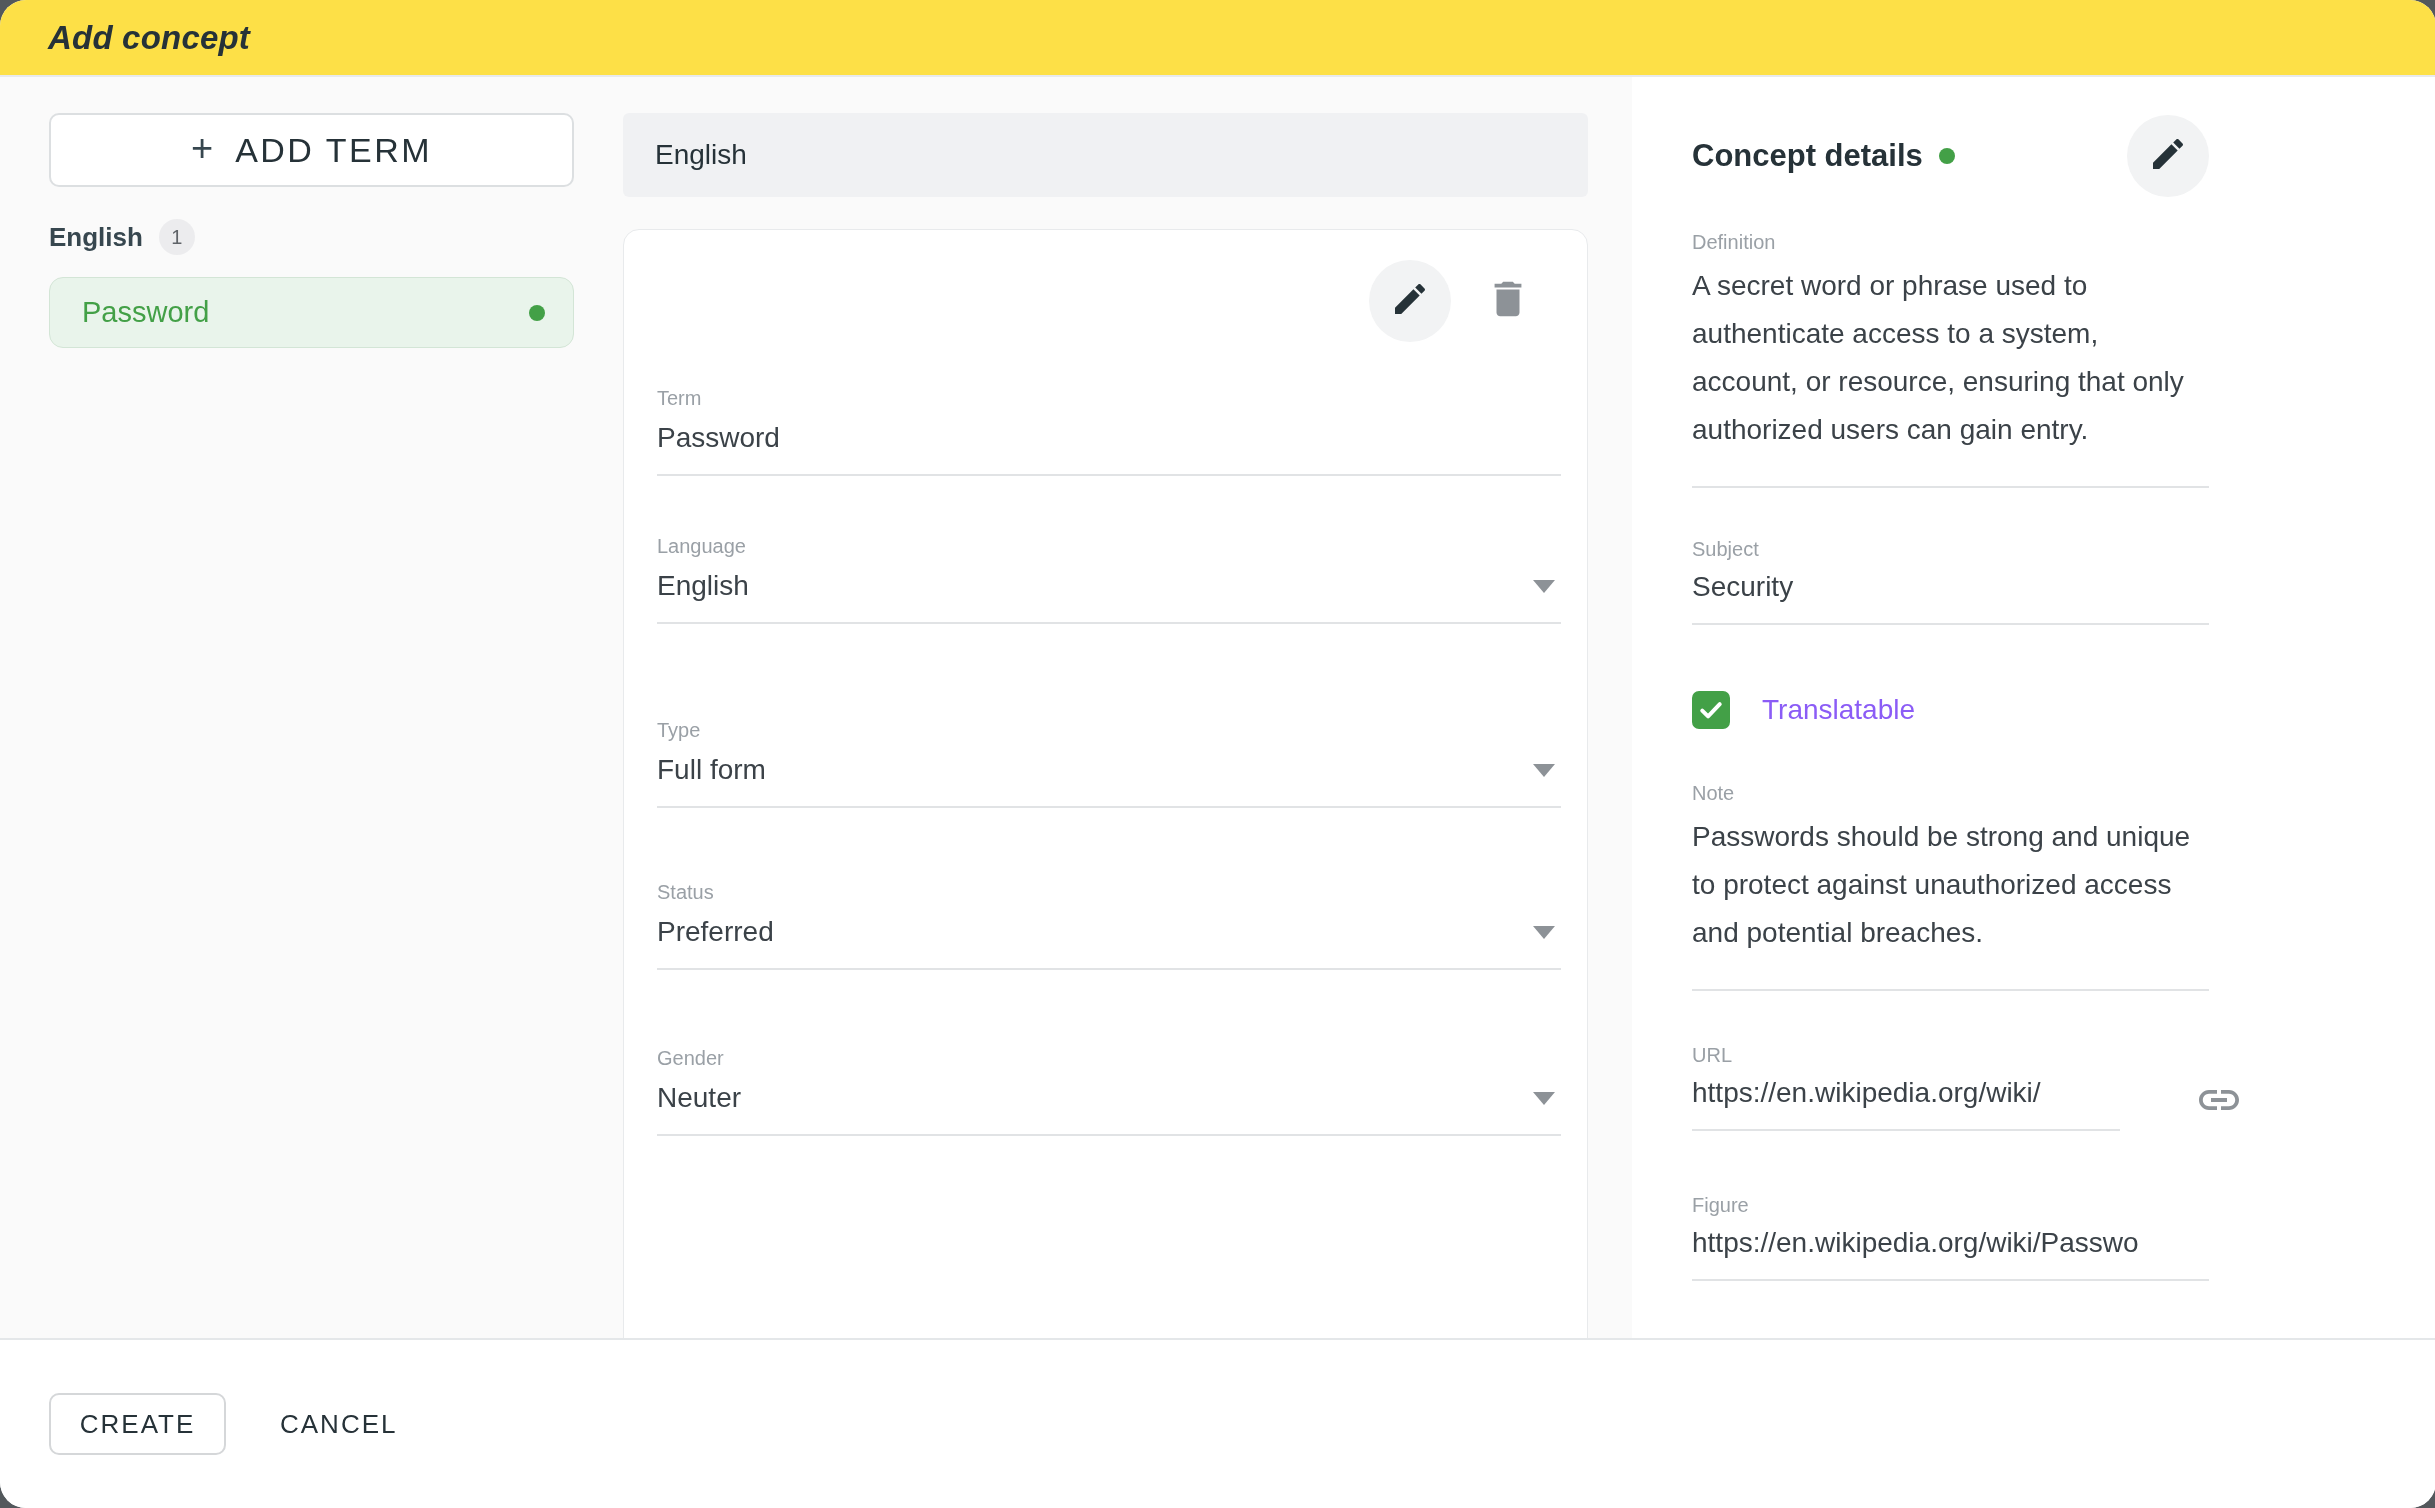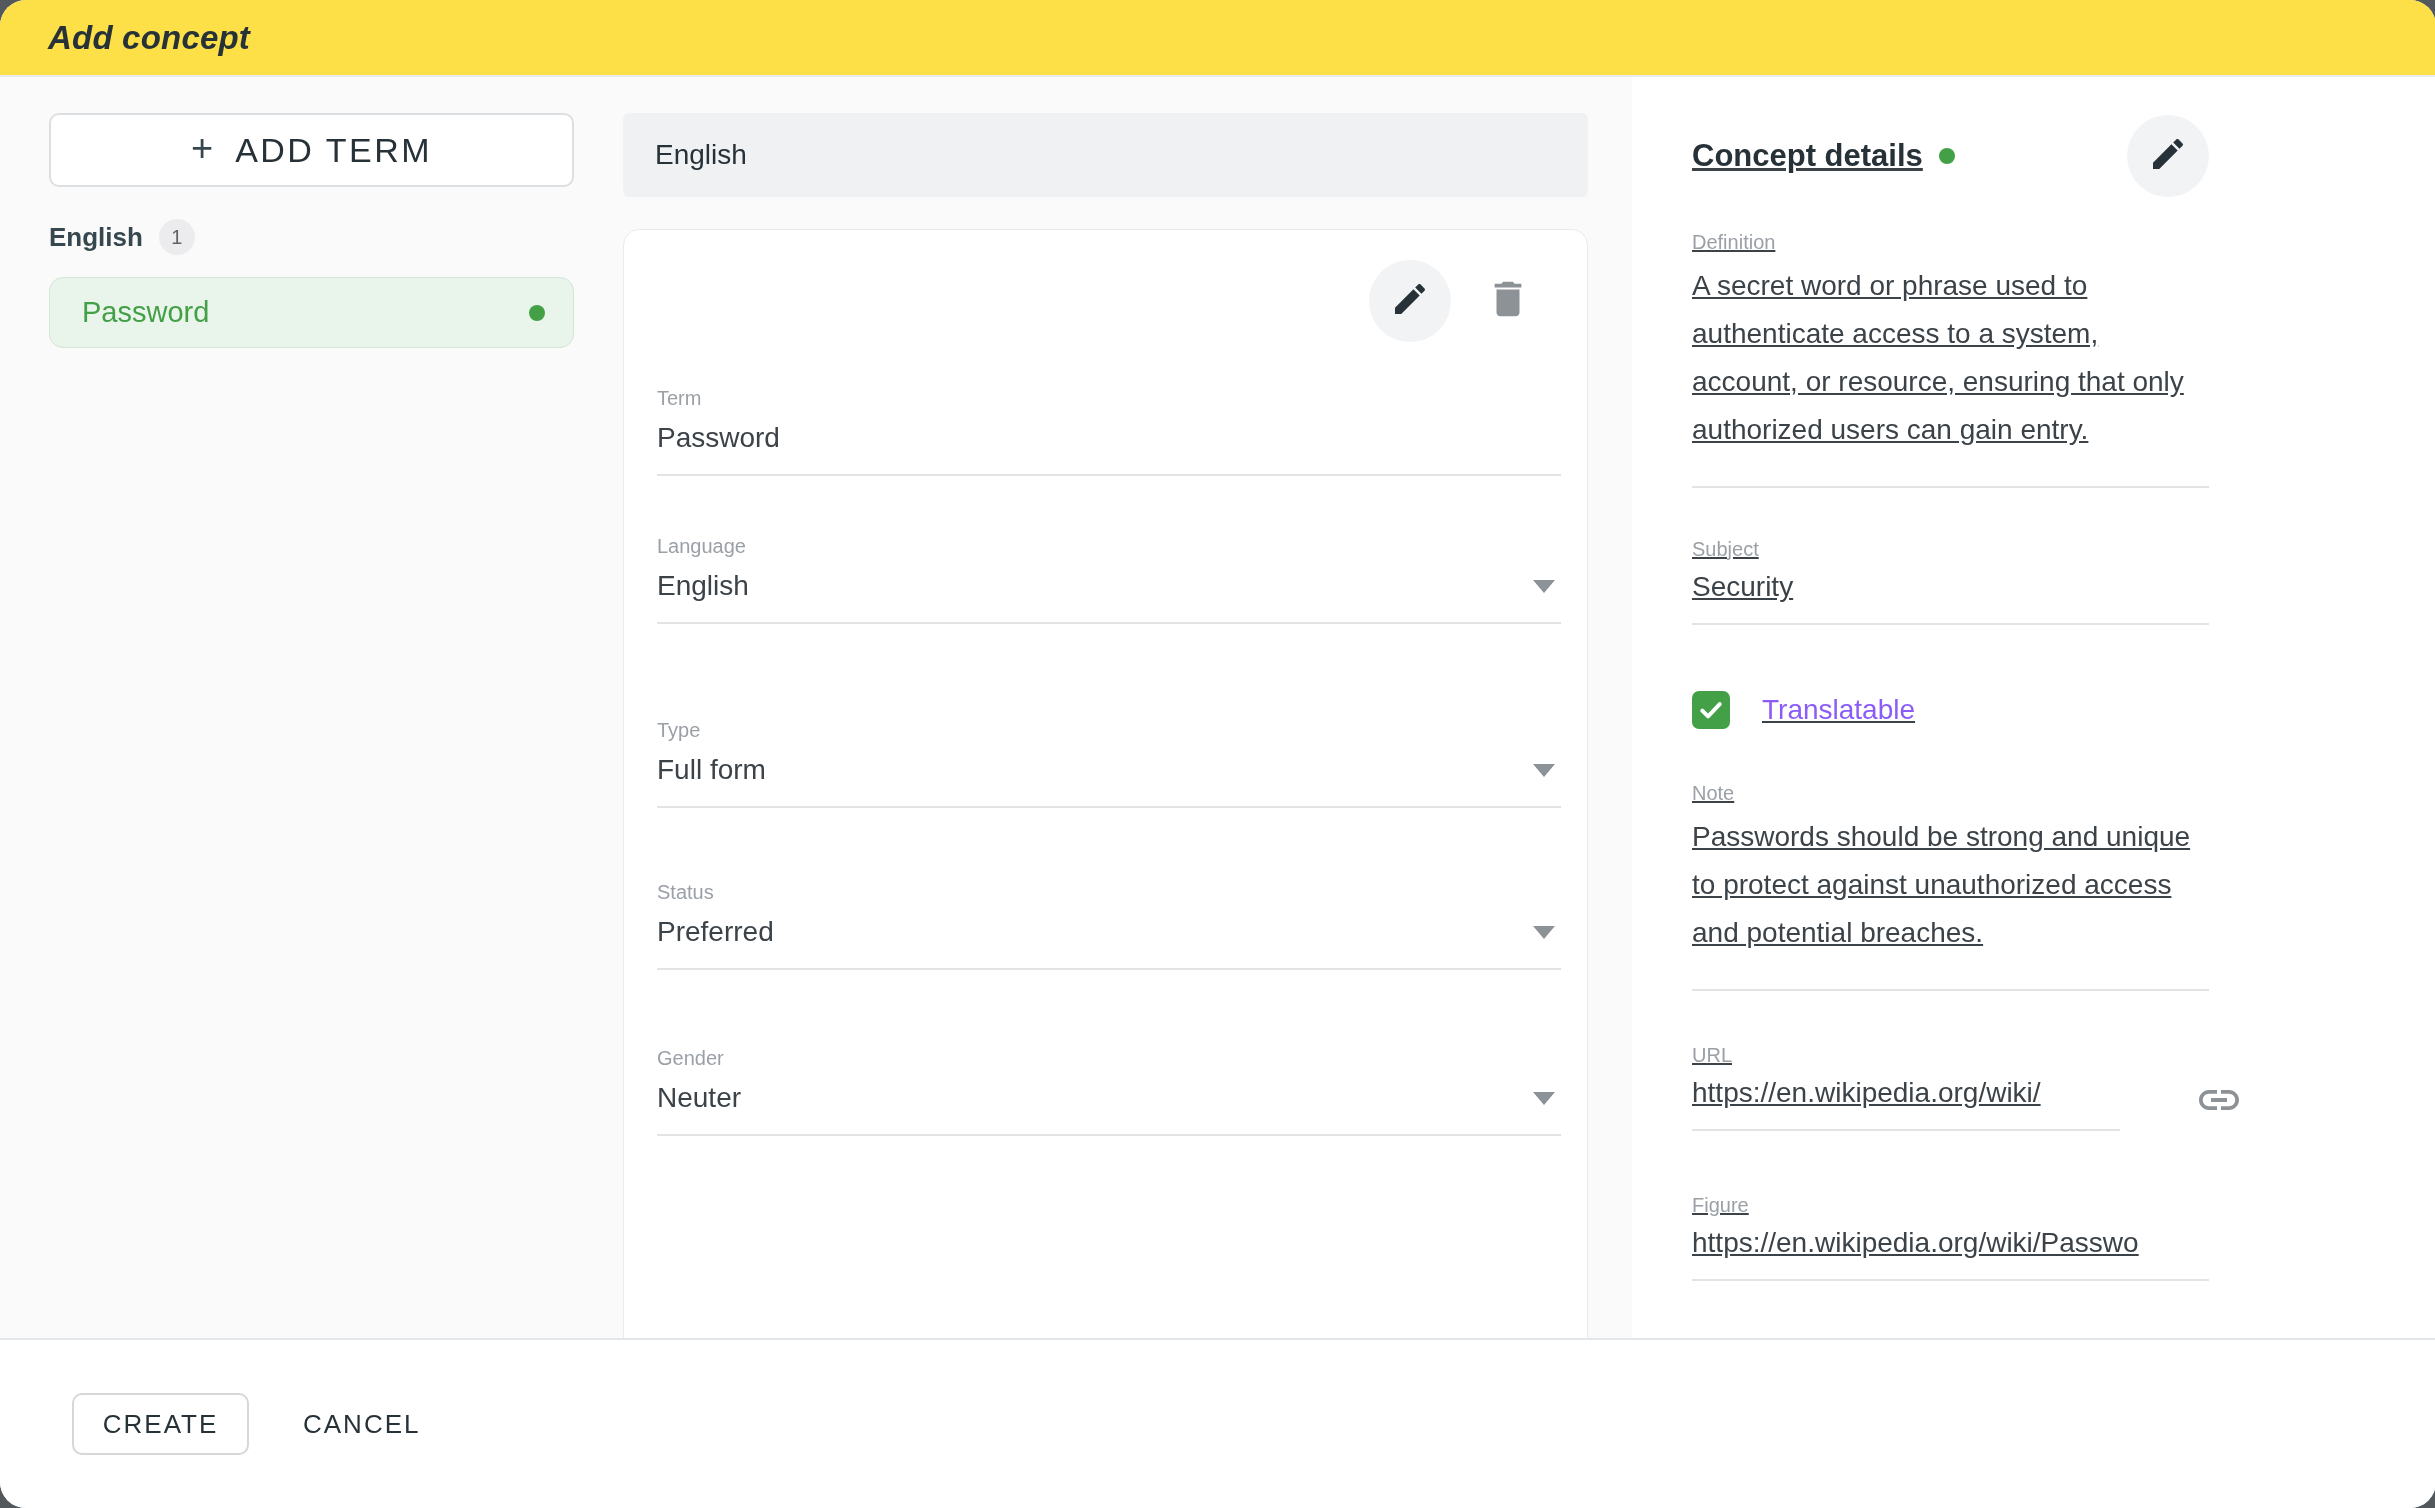--- a/index.html
+++ b/index.html
@@ -77,21 +77,21 @@
   .fvalue { font-size:28px; color:#3b4248; line-height:36px; white-space:nowrap; }
   .dd-arrow {
     width:0; height:0; border-left:11px solid transparent; border-right:11px solid transparent;
     border-top:13px solid #8d9297; cursor:pointer;
   }
   .pos-row { display:flex; align-items:flex-end; }
   .pos-row .field { width:802px; }
   .wand-btn { margin-left:50px; margin-bottom:8px; cursor:pointer; }
 
   
-  .right-col { width:804px; flex:0 0 auto; background:#ffffff; padding:20px 0 8px 60px; overflow:hidden;text-decoration:underline; }
+  .right-col { width:804px; flex:0 0 auto; background:#ffffff; padding:20px 0 8px 60px; overflow:hidden; }
   .details-header { width:517px; display:flex; align-items:center; justify-content:space-between; margin-top:18px; }
   .details-title-wrap { display:flex; align-items:center; gap:16px; }
   .details-title { font-size:31px; font-weight:bold; color:#263238; }
   .rfield { width:517px; }
   .rline { padding:8px 0 18px 0; border-bottom:2px solid #e1e3e5; }
   .rvalue { font-size:28px; color:#3b4248; line-height:36px; white-space:nowrap; overflow:hidden; }
   .rvalue.multi { white-space:normal; line-height:48px; padding-bottom:14px; }
   .check-row { display:flex; align-items:center; gap:32px; margin-top:66px; }
   .checkbox {
     width:38px; height:38px; border-radius:7px; border:2px solid #9aa0a6;
@@ -101,21 +101,21 @@
   .checkbox.checked { background:#43a047; border-color:#43a047; }
   .checkbox.checked svg { display:block; }
   .check-label { font-size:28px; color:#8b5cf6;text-align:center; }
   .url-row { display:flex; align-items:center;gap:35px; }
   .url-group { width:428px; }
   .link-btn { margin-left:40px; margin-top:30px; cursor:pointer; }
 
   
   .dlg-footer {
     height:170px; flex:0 0 auto; background:#ffffff; border-top:2px solid #e4e7e9;
-    display:flex; align-items:center; padding:0 72px; gap:36px;
+    display:flex; align-items:center; padding:0 49px; gap:36px;
   }
   .create-btn {
     width:177px; height:62px; background:#ffffff; border:2px solid #d5d7d9; border-radius:10px;
     display:flex; align-items:center; justify-content:center;
     font-size:26px; letter-spacing:2px; color:#263238; cursor:pointer;
   }
   .cancel-btn {
     height:62px; padding:0 18px; display:flex; align-items:center; justify-content:center;
     font-size:26px; letter-spacing:2px; color:#263238; cursor:pointer; background:none; border:none;
   }

